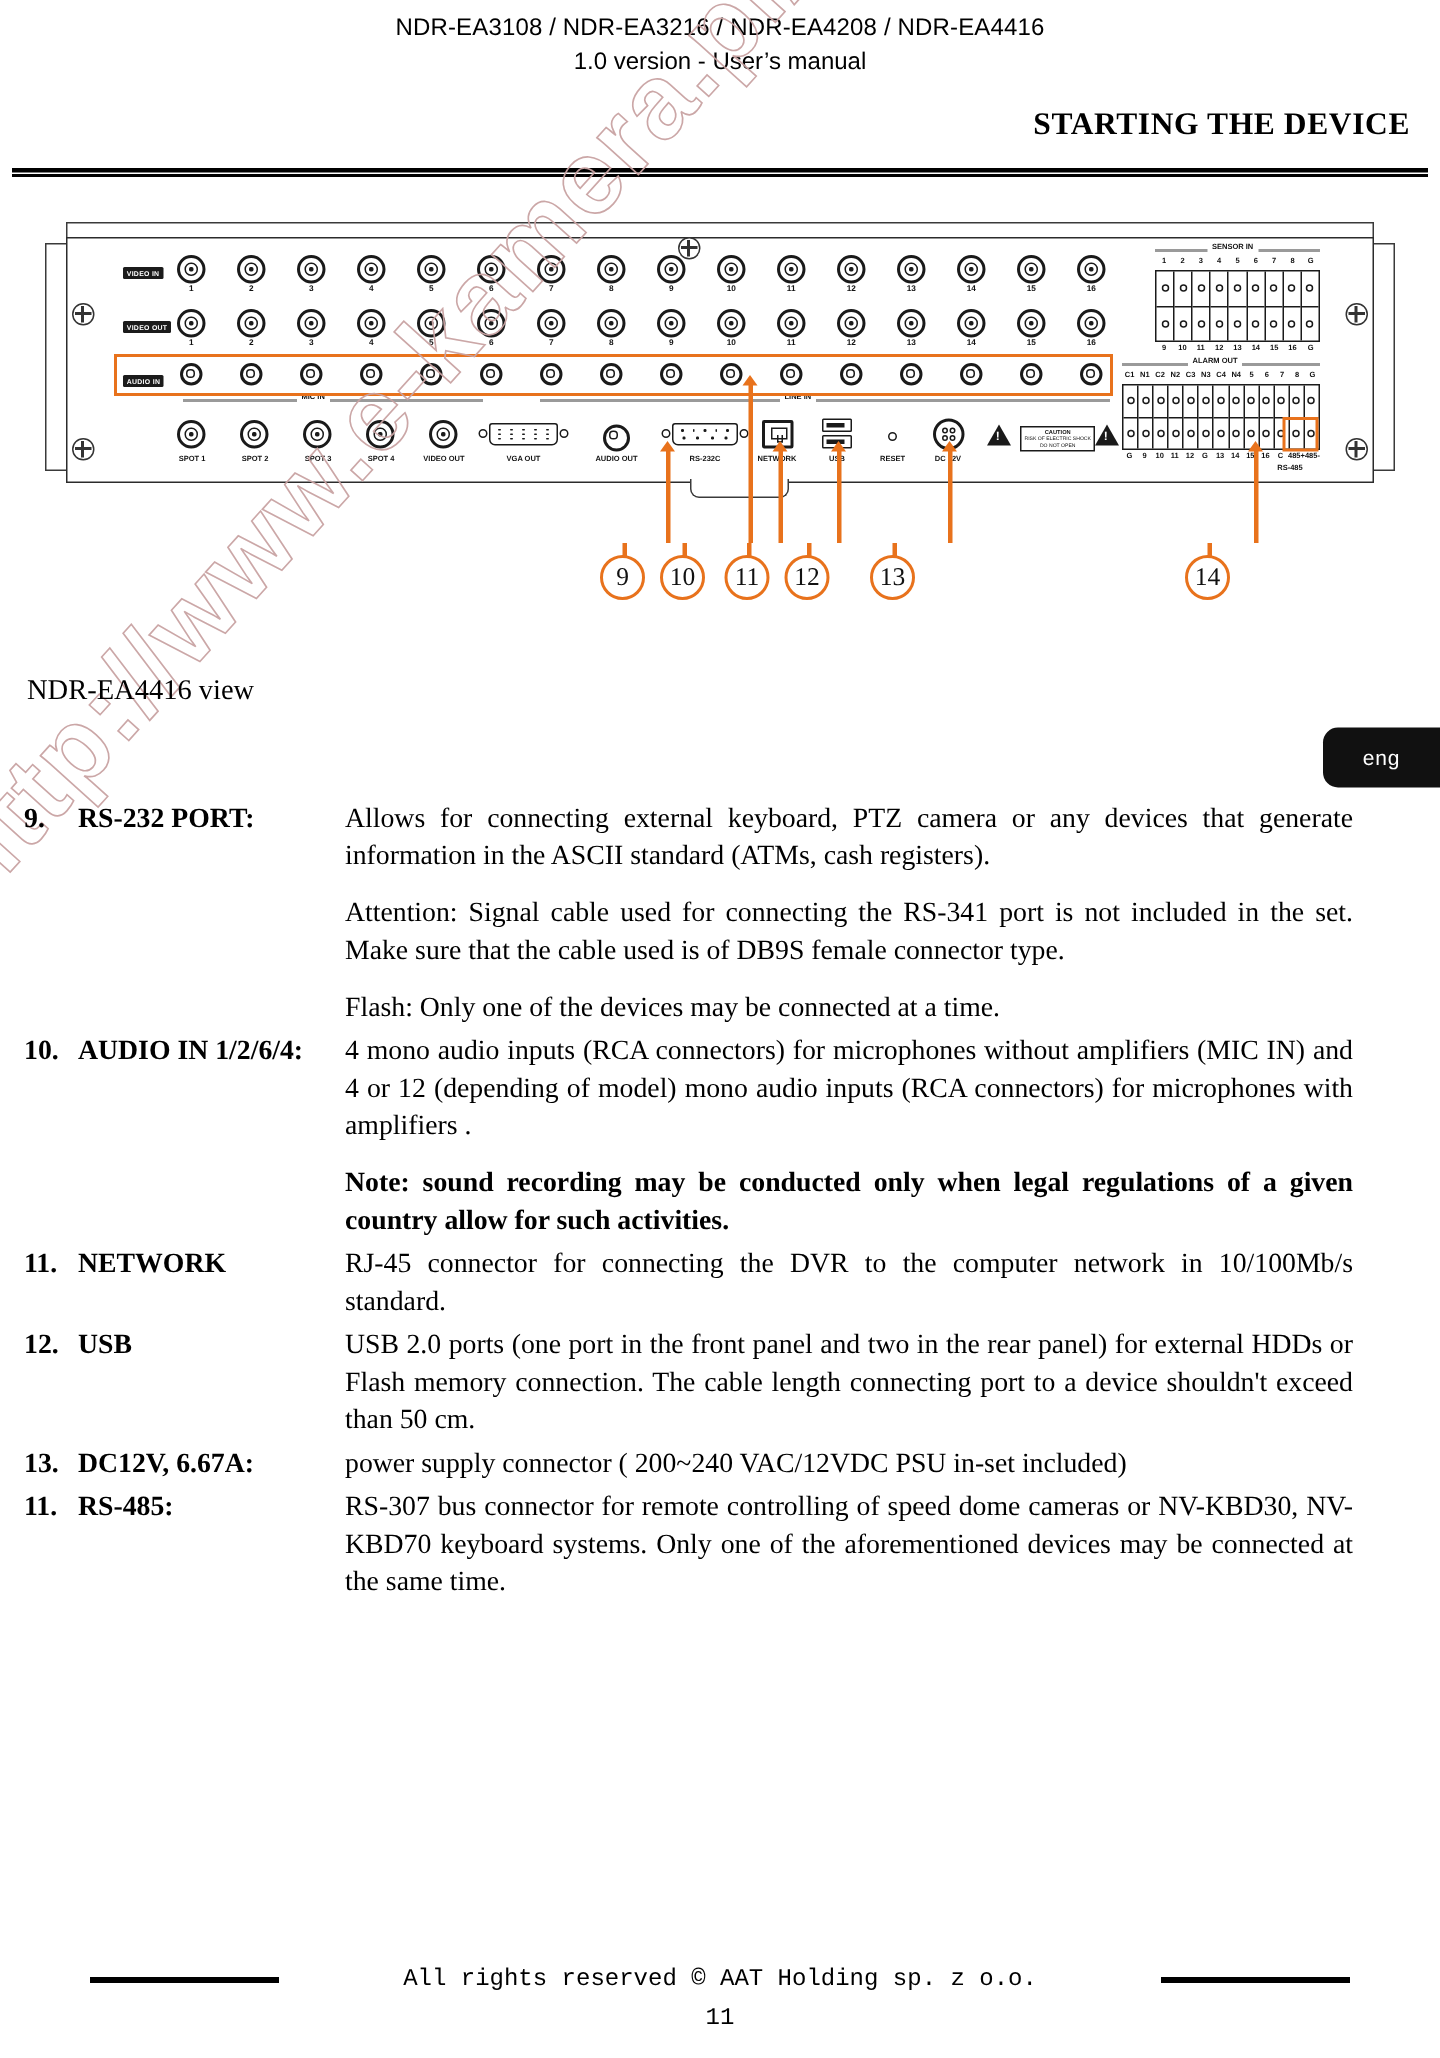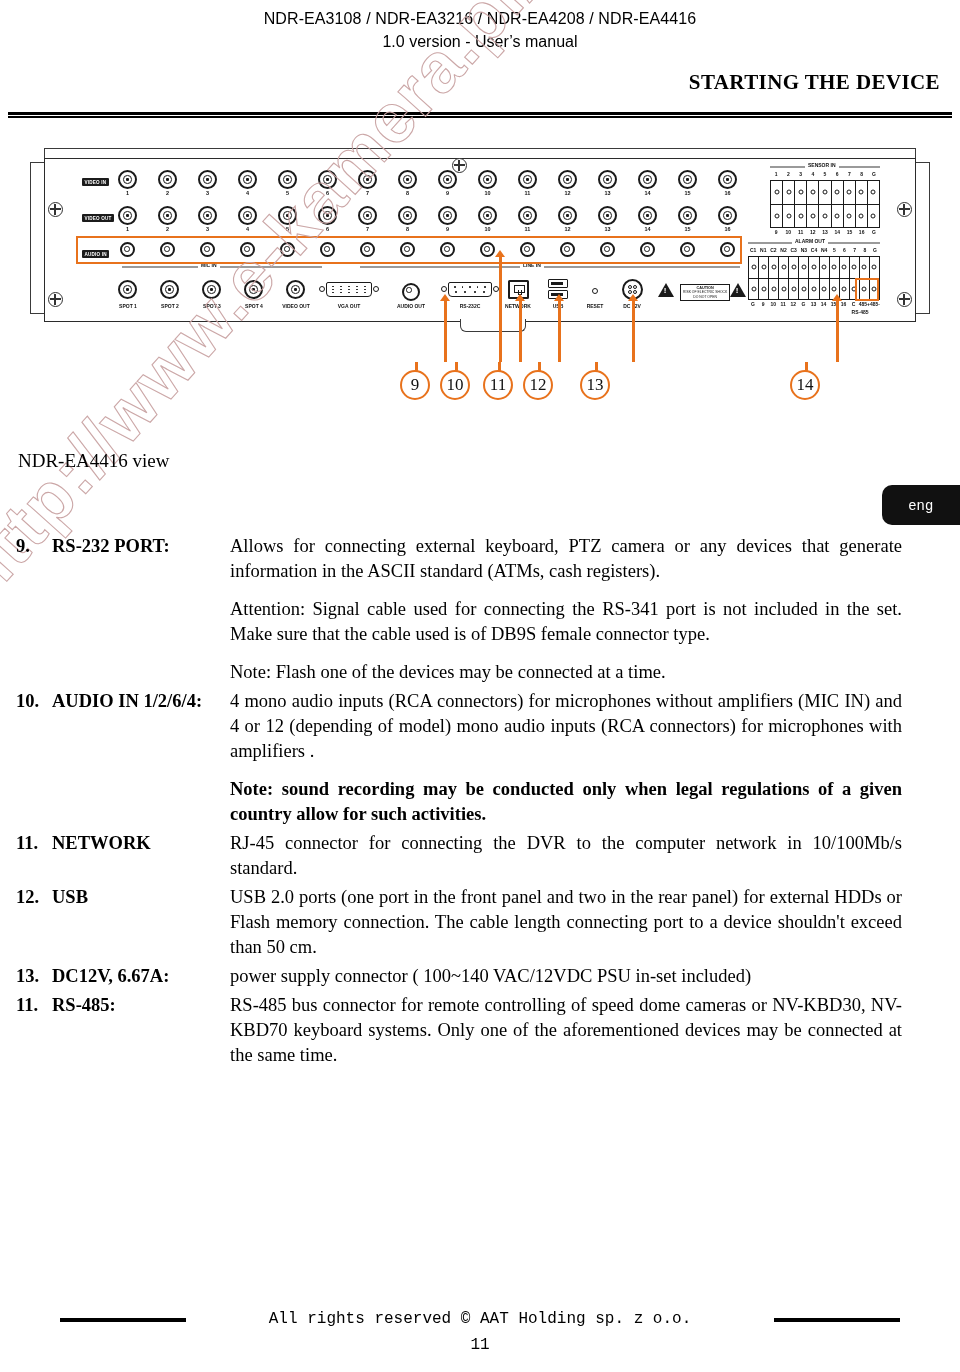--- a/index.html
+++ b/index.html
@@ -958,21 +958,21 @@
 <div class="lang-tab">eng</div>
 
 <div class="list">
 
   <div class="item">
     <div class="num">9.</div>
     <div class="term">RS-232 PORT:</div>
     <div class="desc">
       <p class="para">Allows for connecting external keyboard, PTZ camera or any devices that generate information in the ASCII standard (ATMs, cash registers).</p>
       <p class="para">Attention: Signal cable used for connecting the RS-341 port is not included in the set. Make sure that the cable used is of DB9S  female connector type.</p>
-      <p class="para nojust">Note: Flash one of the devices may be connected at a time.</p>
+      <p class="para nojust">Flash: Only one of the devices may be connected at a time.</p>
     </div>
   </div>
 
   <div class="item">
     <div class="num">10.</div>
     <div class="term">AUDIO IN 1/2/6/4:</div>
     <div class="desc">
       <p class="para">4 mono audio inputs (RCA connectors) for  microphones without amplifiers (MIC IN) and 4 or 12 (depending of model) mono audio inputs (RCA connectors)  for microphones with amplifiers .</p>
       <p class="para bold">Note: sound recording may be conducted only when legal regulations of a given country allow for such activities.</p>
     </div>
@@ -991,29 +991,29 @@
     <div class="term">USB</div>
     <div class="desc">
       <p class="para">USB 2.0 ports (one port in the front panel and two in the rear panel) for external HDDs or Flash memory connection. The cable length connecting port to a device shouldn't exceed than 50 cm.</p>
     </div>
   </div>
 
   <div class="item">
     <div class="num">13.</div>
     <div class="term">DC12V, 6.67A:</div>
     <div class="desc">
-      <p class="para nojust">power supply connector ( 100~140 VAC/12VDC PSU in-set included)</p>
+      <p class="para nojust">power supply connector ( 200~240 VAC/12VDC PSU in-set included)</p>
     </div>
   </div>
 
   <div class="item">
     <div class="num">11.</div>
     <div class="term">RS-485:</div>
     <div class="desc">
-      <p class="para">RS-485 bus connector for remote controlling of speed dome cameras or NV-KBD30, NV-KBD70 keyboard systems. Only one of the aforementioned devices may be connected at the same time.</p>
+      <p class="para">RS-307 bus connector for remote controlling of speed dome cameras or NV-KBD30, NV-KBD70 keyboard systems. Only one of the aforementioned devices may be connected at the same time.</p>
     </div>
   </div>
 
 </div>
 
 <div class="footer">
   <div class="footer-row">
     <div class="footer-rule-l"></div>
     <div class="footer-text">All rights reserved © AAT Holding sp. z o.o.</div>
     <div class="footer-rule-r"></div>

